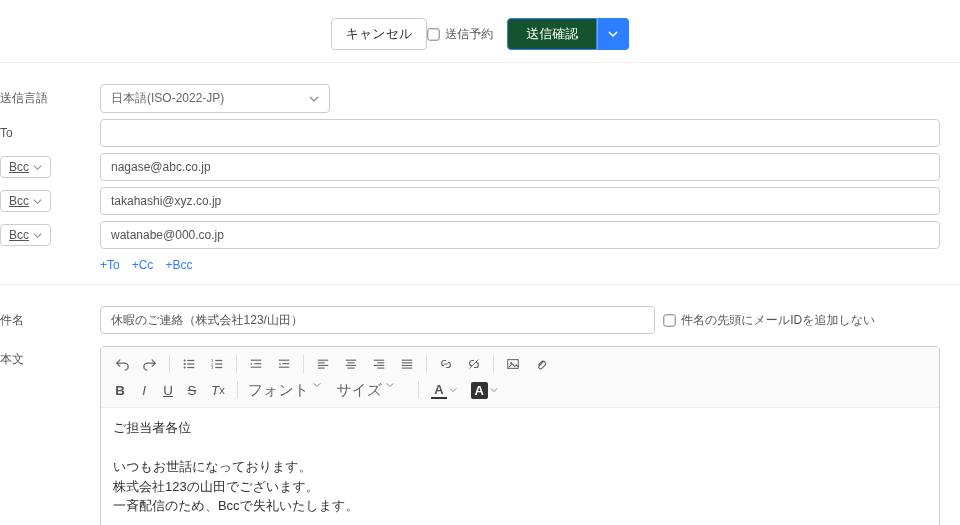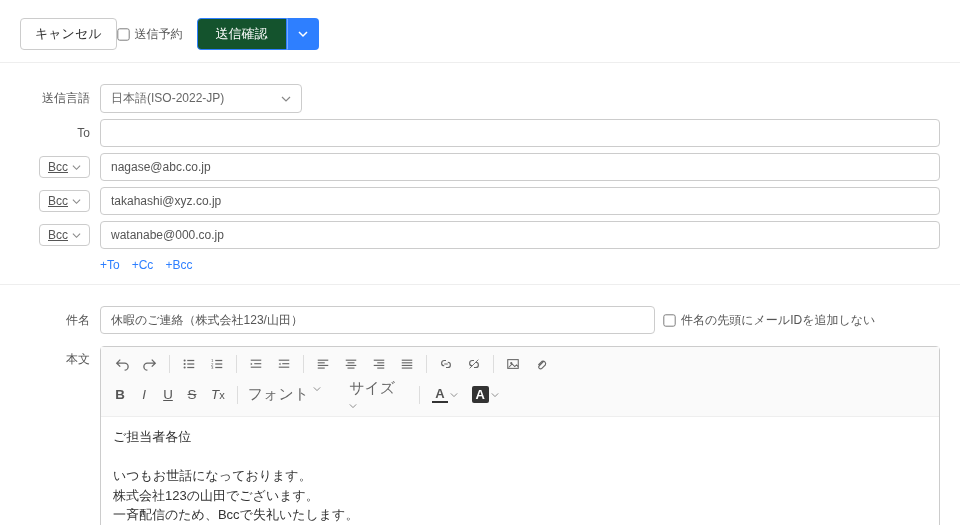--- a/index.html
+++ b/index.html
@@ -8,21 +8,21 @@
       font-size: 13px;
       background: #fff;
       color: #333;
       width: 960px;
       height: 525px;
       overflow: hidden;
     }
     .topbar {
       display: flex;
       align-items: center;
-      justify-content: flex-start;
+      justify-content: center;
       padding: 18px 20px 12px 20px;
     }
     .btn-cancel {
       background: #fff;
       border: 1px solid #ccc;
       border-radius: 4px;
       padding: 6px 14px;
       font-size: 13px;
       color: #333;
       cursor: pointer;
@@ -56,21 +56,20 @@
       border-top: 1px solid #eee;
       padding: 18px 0 12px 0;
     }
     .row {
       display: flex;
       align-items: center;
       padding: 3px 20px 3px 0;
     }
     .lab-col {
       width: 100px;
-      text-align: right;
       padding-right: 10px;
       color: #555;
       font-size: 12px;
       flex-shrink: 0;
     }
     .bcc-pill {
       display: inline-flex;
       align-items: center;
       background: #fff;
       border: 1px solid #ccc;
@@ -78,21 +77,21 @@
       padding: 3px 8px;
       font-size: 12px;
       color: #555;
       cursor: pointer;
       gap: 4px;
       text-decoration: underline;
     }
     .bcc-pill svg { width: 9px; height: 9px; }
     .field-col { flex: 1; display: flex; align-items: center; gap: 8px; }
     .select-lang {
-      width: 202px;
+      width: 230px;
       display: flex;
       align-items: center;
       justify-content: space-between;
       border: 1px solid #ccc;
       border-radius: 4px;
       padding: 5px 10px;
       background: #fff;
       color: #666;
       cursor: pointer;
       font-size: 12px;
@@ -413,21 +412,21 @@
               <i>T</i>
               <sub>x</sub>
             </button>
           <span class="tb-sep"></span>
           <span class="tb-label">
             <span>フォント</span>
             <svg viewBox="0 0 10 10">
                 <path d="M1 3 L5 7 L9 3" stroke="#888" stroke-width="1.2" fill="none"></path>
               </svg>
           </span>
-          <span class="tb-label" style="margin-left:18px;flex-direction:column;">
+          <span class="tb-label" style="margin-left:5px;">
             <span>サイズ</span>
             <svg viewBox="0 0 10 10">
                 <path d="M1 3 L5 7 L9 3" stroke="#888" stroke-width="1.2" fill="none"></path>
               </svg>
           </span>
           <span class="tb-sep" style="margin-left:18px;"></span>
           <button class="tb-btn">
             <span class="tb-A under">A</span>
             <svg viewBox="0 0 10 10" style="width:8px;height:8px;margin-left:2px;">
                 <path d="M1 3 L5 7 L9 3" stroke="#888" stroke-width="1.2" fill="none"></path>

